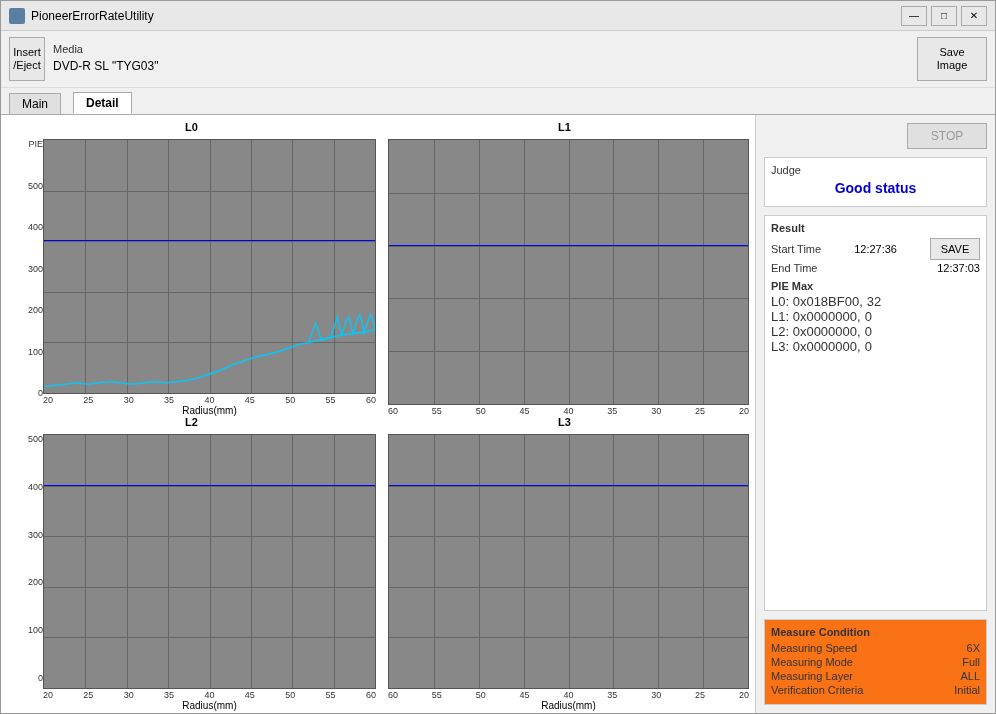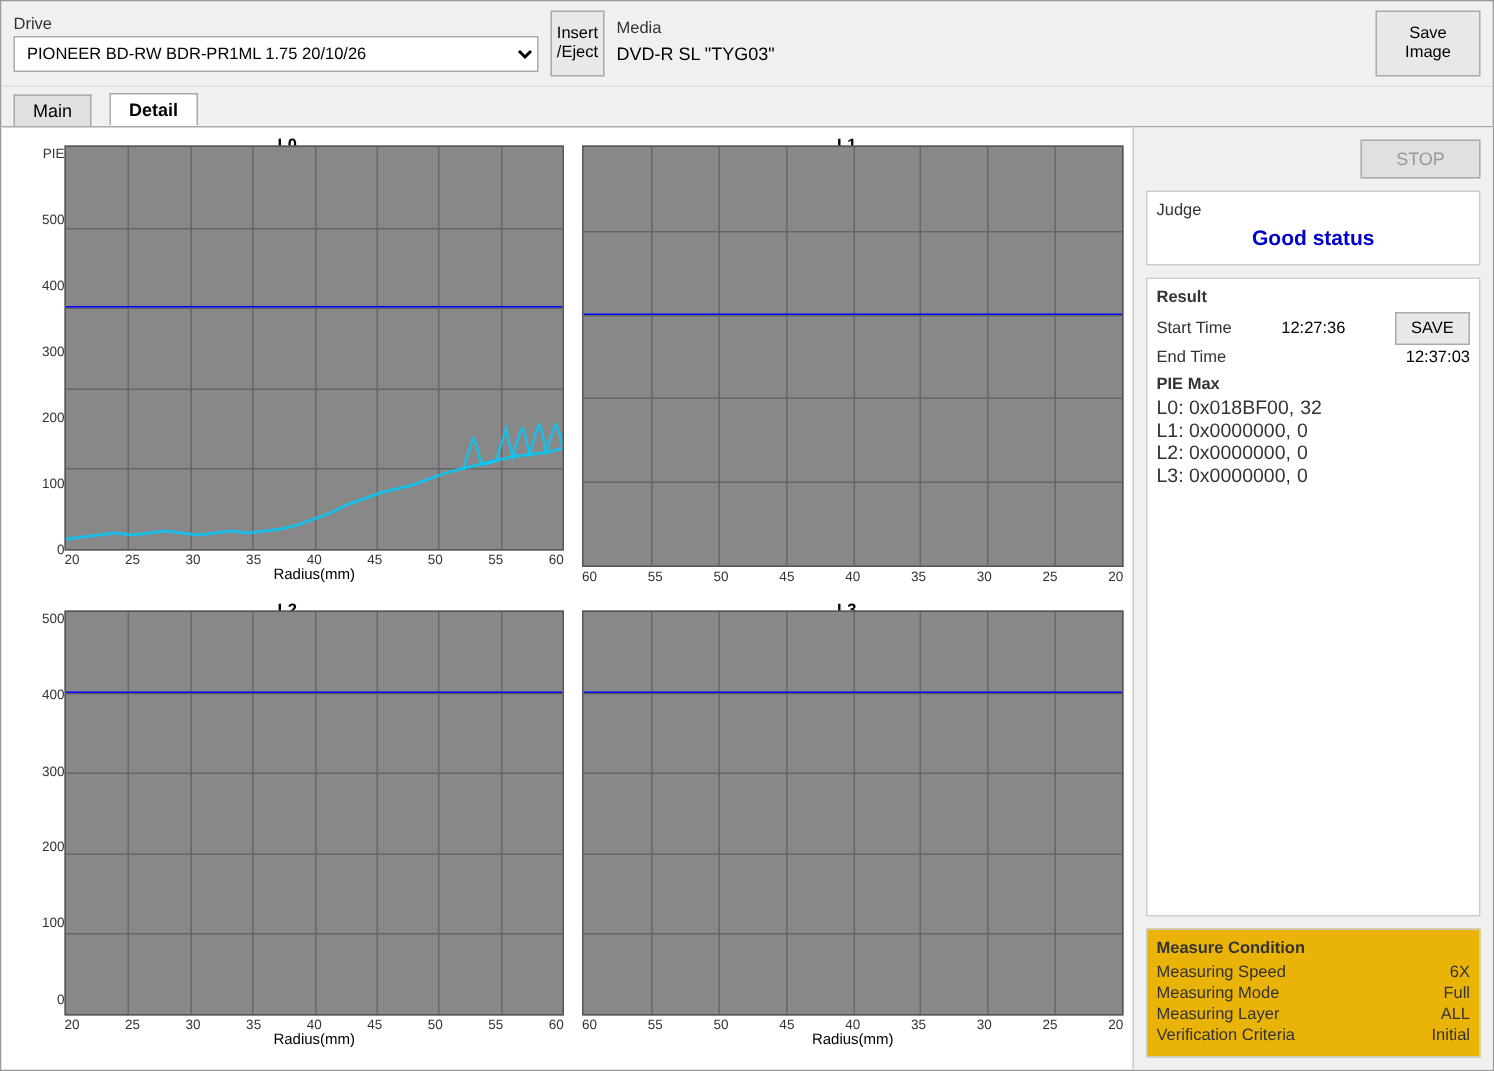--- a/index.html
+++ b/index.html
@@ -181,21 +181,21 @@
     .chart-title {
       text-align: center;
       font-size: 11px;
       font-weight: bold;
       position: absolute;
       top: 2px;
       left: 0;
       right: 0;
     }
     .chart-inner {
-      margin-top: 6px;
+      margin-top: 18px;
       display: flex;
       height: calc(100% - 14px);
     }
     .chart-plot-area {
       flex: 1;
       display: flex;
       flex-direction: column;
       position: relative;
     }
     .chart-canvas {
@@ -290,21 +290,21 @@
       color: #333;
       margin-bottom: 2px;
     }
     .pie-row {
       font-size: 13px;
       color: #333;
       display: flex;
       gap: 4px;
     }
     .measure-section {
-      background: #eab308;
+      background: #f97316;
       border: 1px solid #ccc;
       padding: 6px;
     }
     .measure-label {
       font-size: 11px;
       font-weight: bold;
       color: #333;
       margin-bottom: 4px;
     }
     .measure-row {
@@ -334,27 +334,32 @@
       right: 0;
       height: 1px;
       background: #0000ff;
     }
   </style>
 </head>
 <body>
 
 <div class="window">
 
+  <div class="title-bar">
+    <div class="title-bar-icon"></div>
+    <span class="title-text">PioneerErrorRateUtility</span>
+    <div class="title-controls">
+      <button class="title-btn">—</button>
+      <button class="title-btn">□</button>
+      <button class="title-btn close">✕</button>
+    </div>
+  </div>
 
 
   <div class="toolbar">
-    <div class="toolbar-group">
-      <span class="toolbar-label">Drive</span>
-      <select class="drive-select"><option>PIONEER BD-RW BDR-PR1ML 1.75 20/10/26</option></select>
-    </div>
     <button class="insert-eject-btn">Insert<br>/Eject</button>
     <div class="media-section">
       <span class="toolbar-label">Media</span>
       <span class="media-value">DVD-R SL "TYG03"</span>
     </div>
     <button class="save-image-btn">Save<br>Image</button>
   </div>
 
   <div class="tabs-bar">
     <div class="tab inactive">Main</div>

